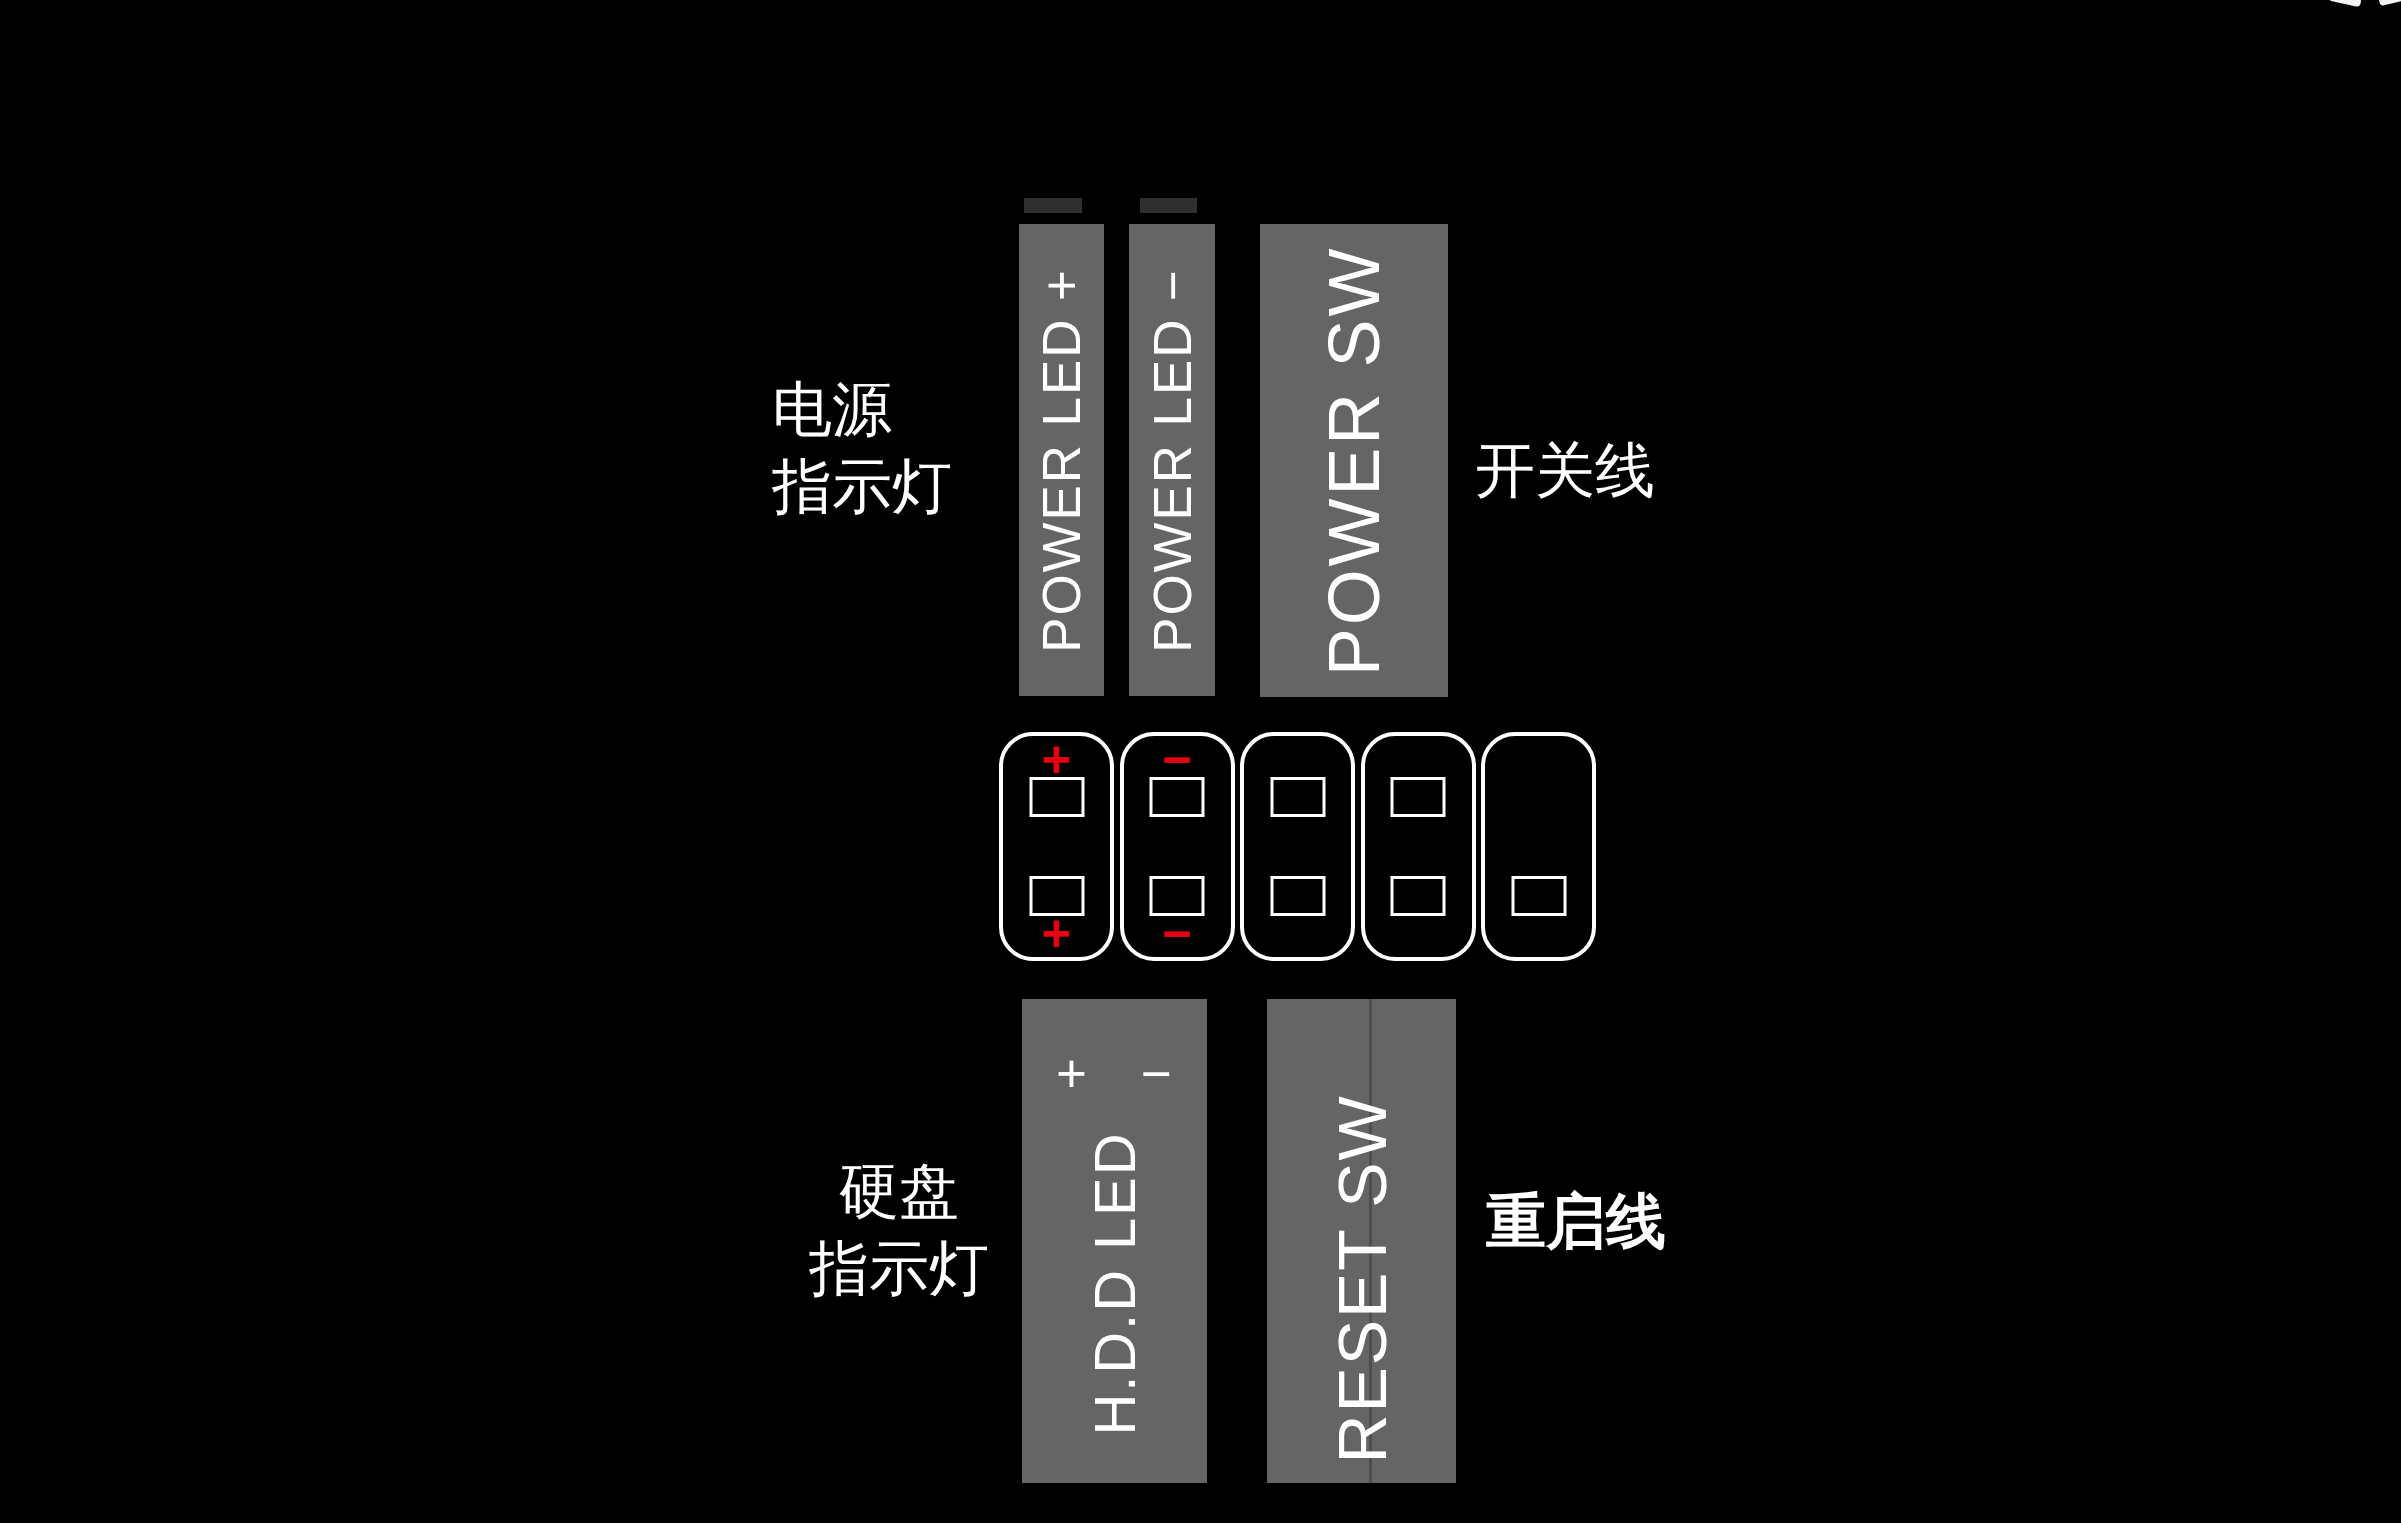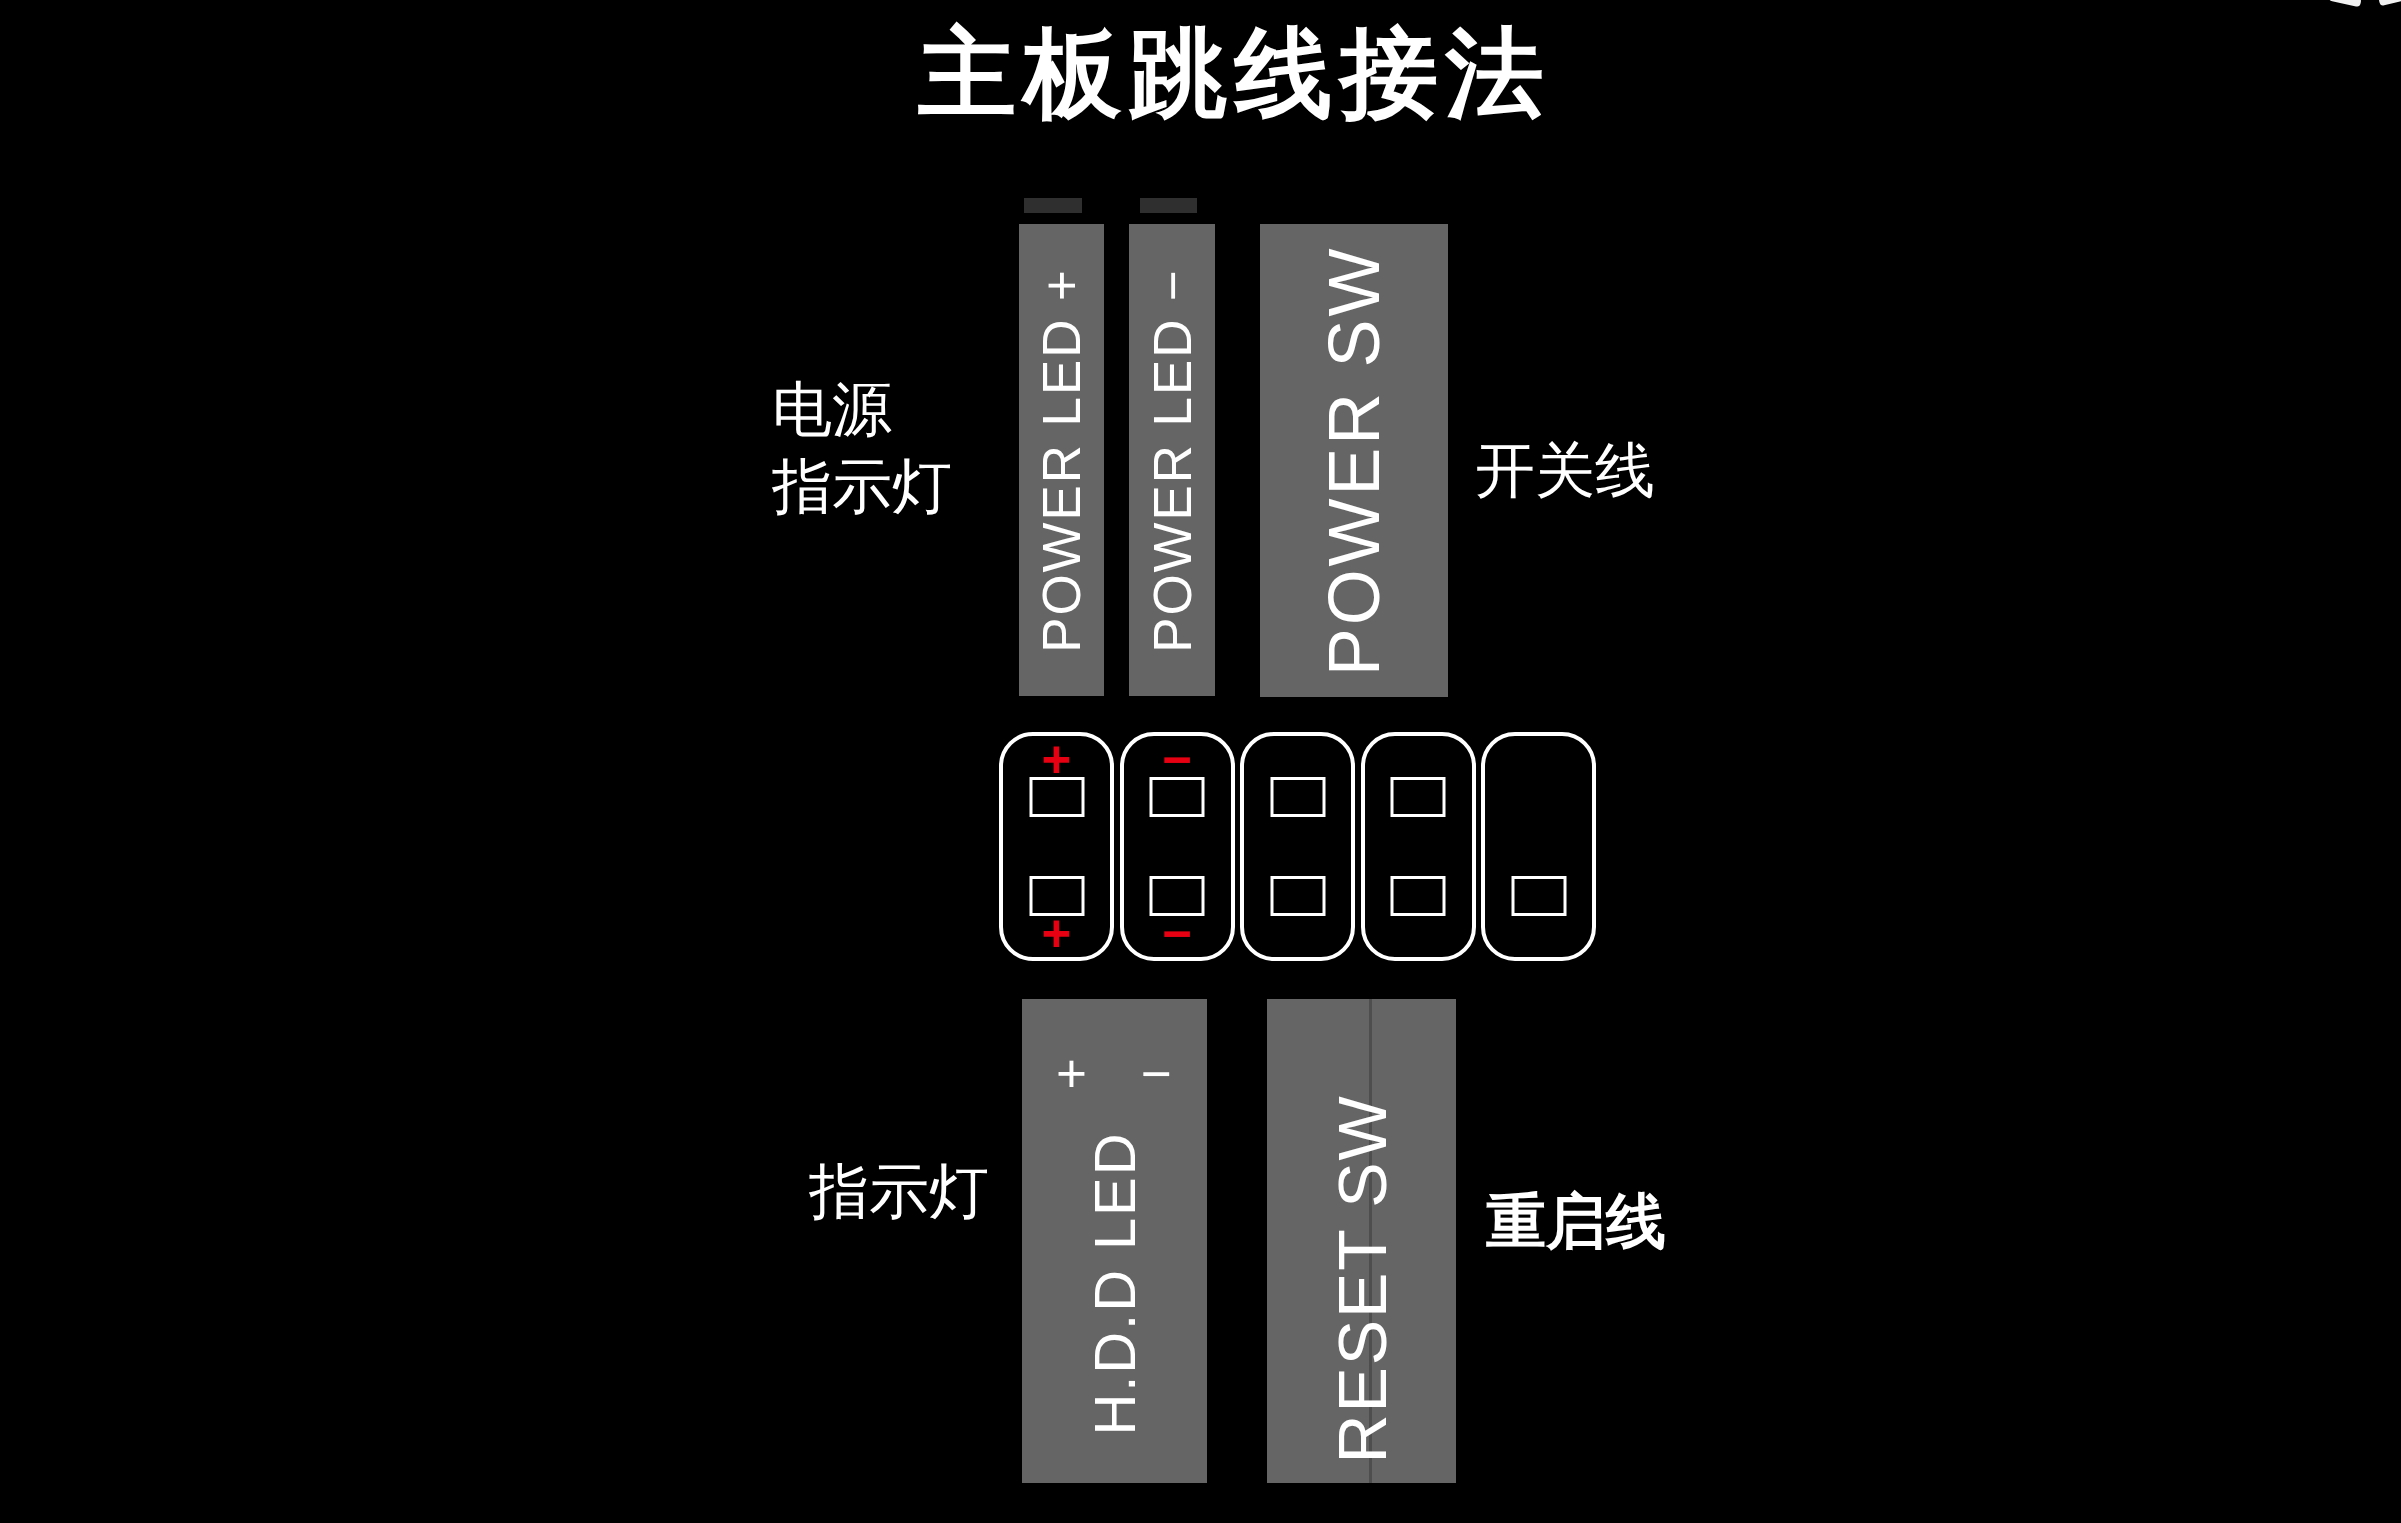--- a/index.html
+++ b/index.html
@@ -93,21 +93,20 @@
   .seam{
     position:absolute;left:102px;top:0;width:2.8px;height:100%;
     background:rgba(0,0,0,0.22);
   }
 </style>
 </head>
 <body>
 
 <div class="stage">
 
-  <div class="abs title">主板跳线接法</div>
 
   <div class="abs wm wm1"></div>
   <div class="abs wm wm2"></div>
 
   <div class="abs strip strip1"></div>
   <div class="abs strip strip2"></div>
 
   <div class="abs cable cable-pled1">
     <div class="rot-wrap">
         <span class="rot">POWER LED +</span>
@@ -170,18 +169,19 @@
       </div>
   </div>
   <div class="abs cable cable-reset">
     <div class="seam"></div>
     <div class="rot-wrap">
         <span class="rot">RESET SW</span>
       </div>
   </div>
 
   <div class="abs cn lbl-hdd">
+    <div>硬盘</div>
     <div>指示灯</div>
   </div>
   <div class="abs cn lbl-restart">重启线</div>
 
 </div>
 
 
 </body></html>

